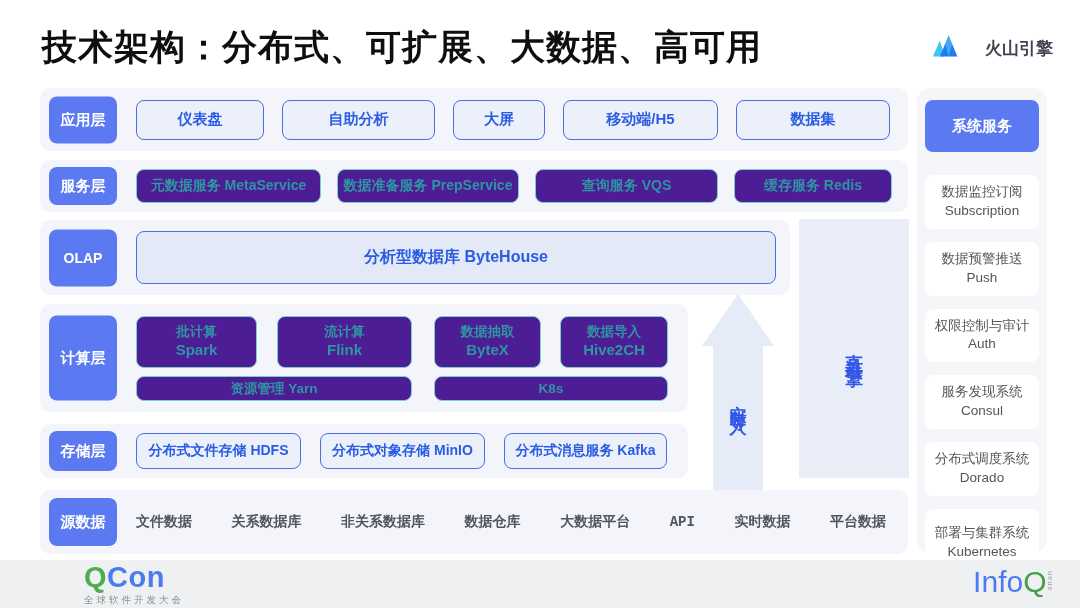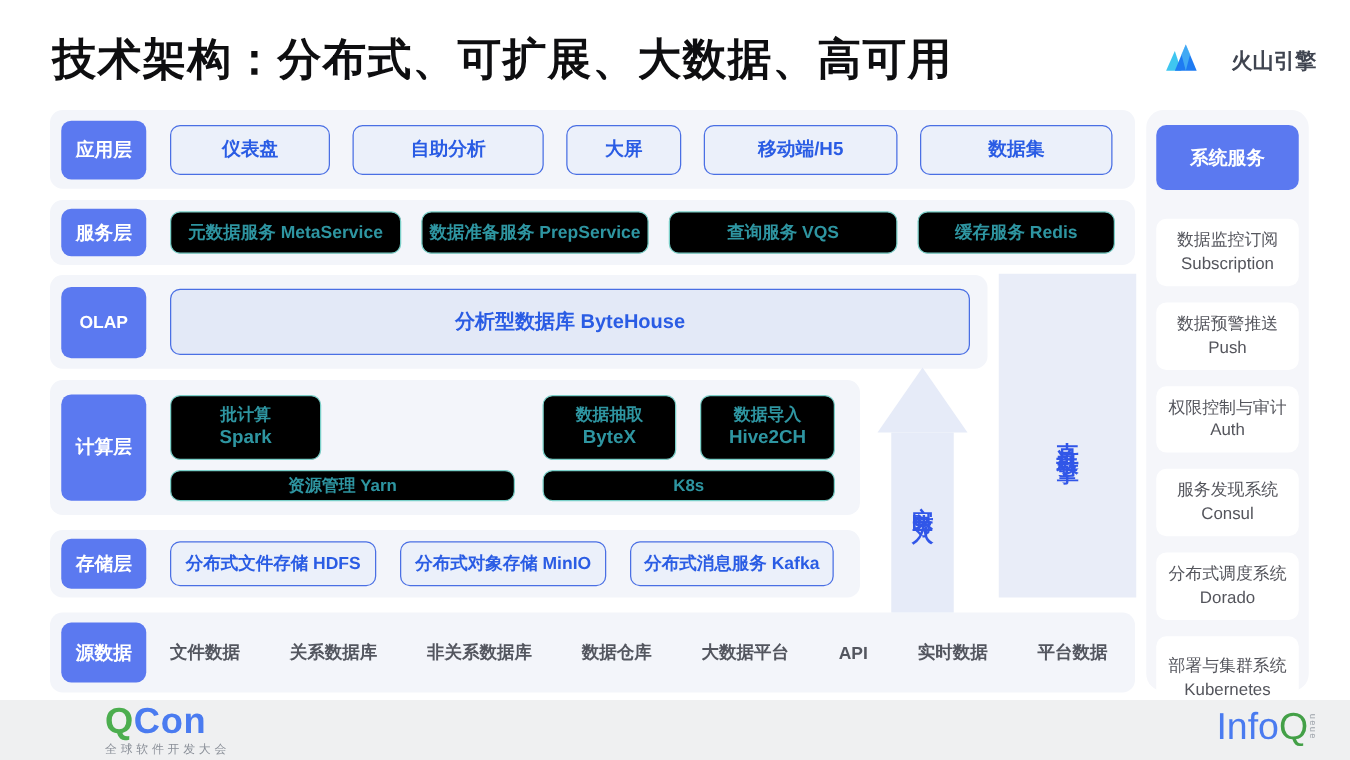--- a/index.html
+++ b/index.html
@@ -14,21 +14,21 @@
 
   
   .row { position:absolute; left:40px; background:#F3F5FA; border-radius:10px; }
   .row-label { position:absolute; left:9px; top:50%; transform:translateY(-50%); width:68px;
     background:#5B79F0; color:#fff; border-radius:8px; display:flex; align-items:center; justify-content:center;
     font-size:15px; font-weight:600; }
   .items { position:absolute; left:96px; right:14px; top:0; bottom:0; display:flex; align-items:center; }
 
   .box-blue { background:#EBF0FA; border:1.5px solid #4A6FE4; border-radius:8px; color:#2A5CE4;
     font-weight:700; display:flex; align-items:center; justify-content:center; }
-  .box-teal { background:#000000; border:1.5px solid #7ACFC8; border-radius:8px; color:#2E95A1;
+  .box-teal { background:#4c1d95; border:1.5px solid #7ACFC8; border-radius:8px; color:#2E95A1;
     font-weight:700; display:flex; align-items:center; justify-content:center; }
 
   
   .row-app { top:88px; height:63px; width:868px; }
   .row-app .row-label { height:47px; }
   .row-app .items { gap:18px; }
   .row-app .box-blue { height:40px; font-size:15px; }
 
   
   .row-service { top:160px; height:52px; width:868px; }
@@ -52,21 +52,21 @@
   .box-duo .en { font-size:15px; }
   .box-wide { height:27px; font-size:13.5px; margin-top:8px; }
 
   
   .row-storage { top:424px; height:54px; width:648px; }
   .row-storage .row-label { height:40px; }
   .row-storage .items { gap:19px; }
   .row-storage .box-blue { height:36px; font-size:14px; }
 
   
-  .row-source { top:490px; height:64px; width:868px; }
+  .row-source { top:490px; height:64px; width:868px;font-family:Liberation Mono, monospace; }
   .row-source .row-label { height:48px; }
   .row-source .items { right:22px; justify-content:space-between; }
   .src-item { color:#53565F; font-weight:700; font-size:14px; white-space:nowrap; }
 
   
   .arrow { position:absolute; left:702px; top:294px; width:72px; height:196px; }
   .arrow-head { width:0; height:0; border-left:36px solid transparent; border-right:36px solid transparent;
     border-bottom:52px solid #E6EBF8; }
   .arrow-shaft { width:50px; height:144px; margin:0 auto; background:#E6EBF8; }
   .arrow-text { position:absolute; left:50%; top:98px; transform:translateX(-50%);
@@ -148,20 +148,24 @@
 
   <div class="row row-compute">
     <div class="row-label">计算层</div>
     <div class="items">
       <div class="col-group" style="width:276px">
         <div class="col-top" style="gap:20px">
           <div class="box-teal box-duo" style="width:121px">
             <span class="cn">批计算</span>
             <span class="en">Spark</span>
           </div>
+          <div class="box-teal box-duo" style="width:135px">
+            <span class="cn">流计算</span>
+            <span class="en">Flink</span>
+          </div>
         </div>
         <div class="box-teal box-wide">资源管理 Yarn</div>
       </div>
       <div class="col-group" style="width:234px">
         <div class="col-top" style="gap:19px">
           <div class="box-teal box-duo" style="width:107px">
             <span class="cn">数据抽取</span>
             <span class="en">ByteX</span>
           </div>
           <div class="box-teal box-duo" style="width:108px">

